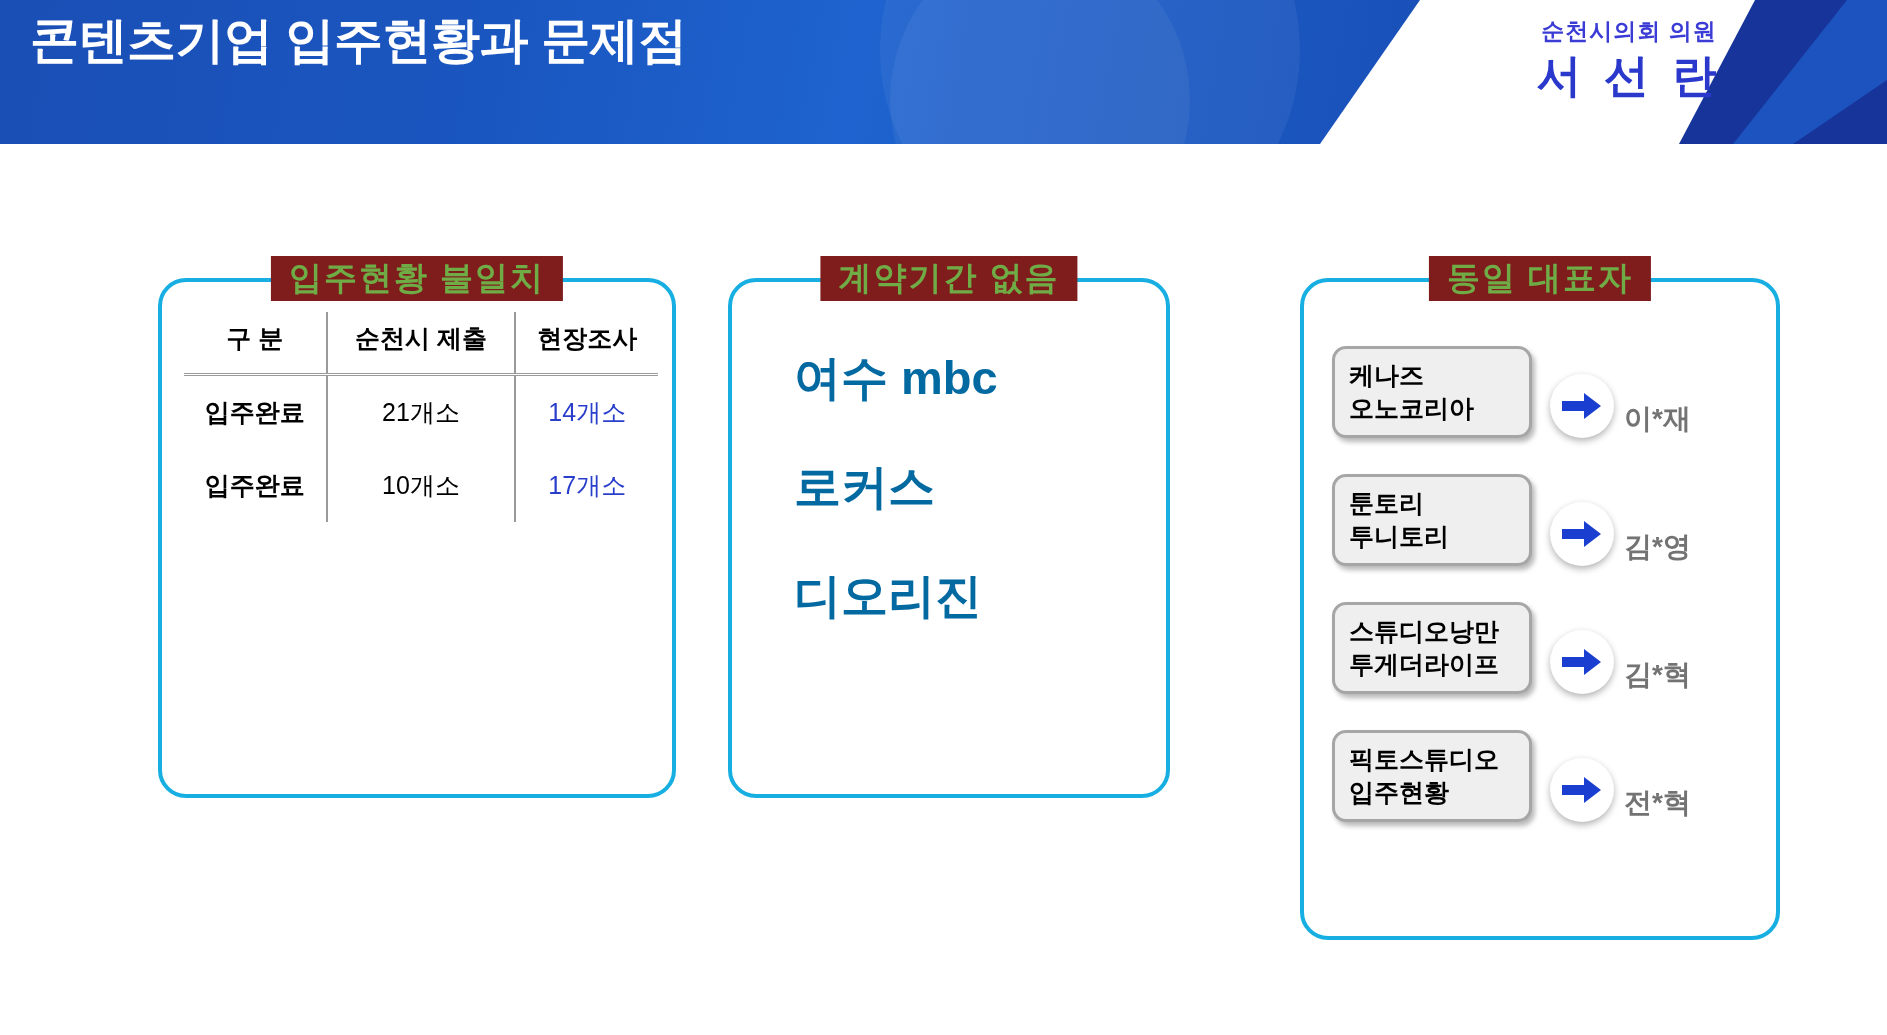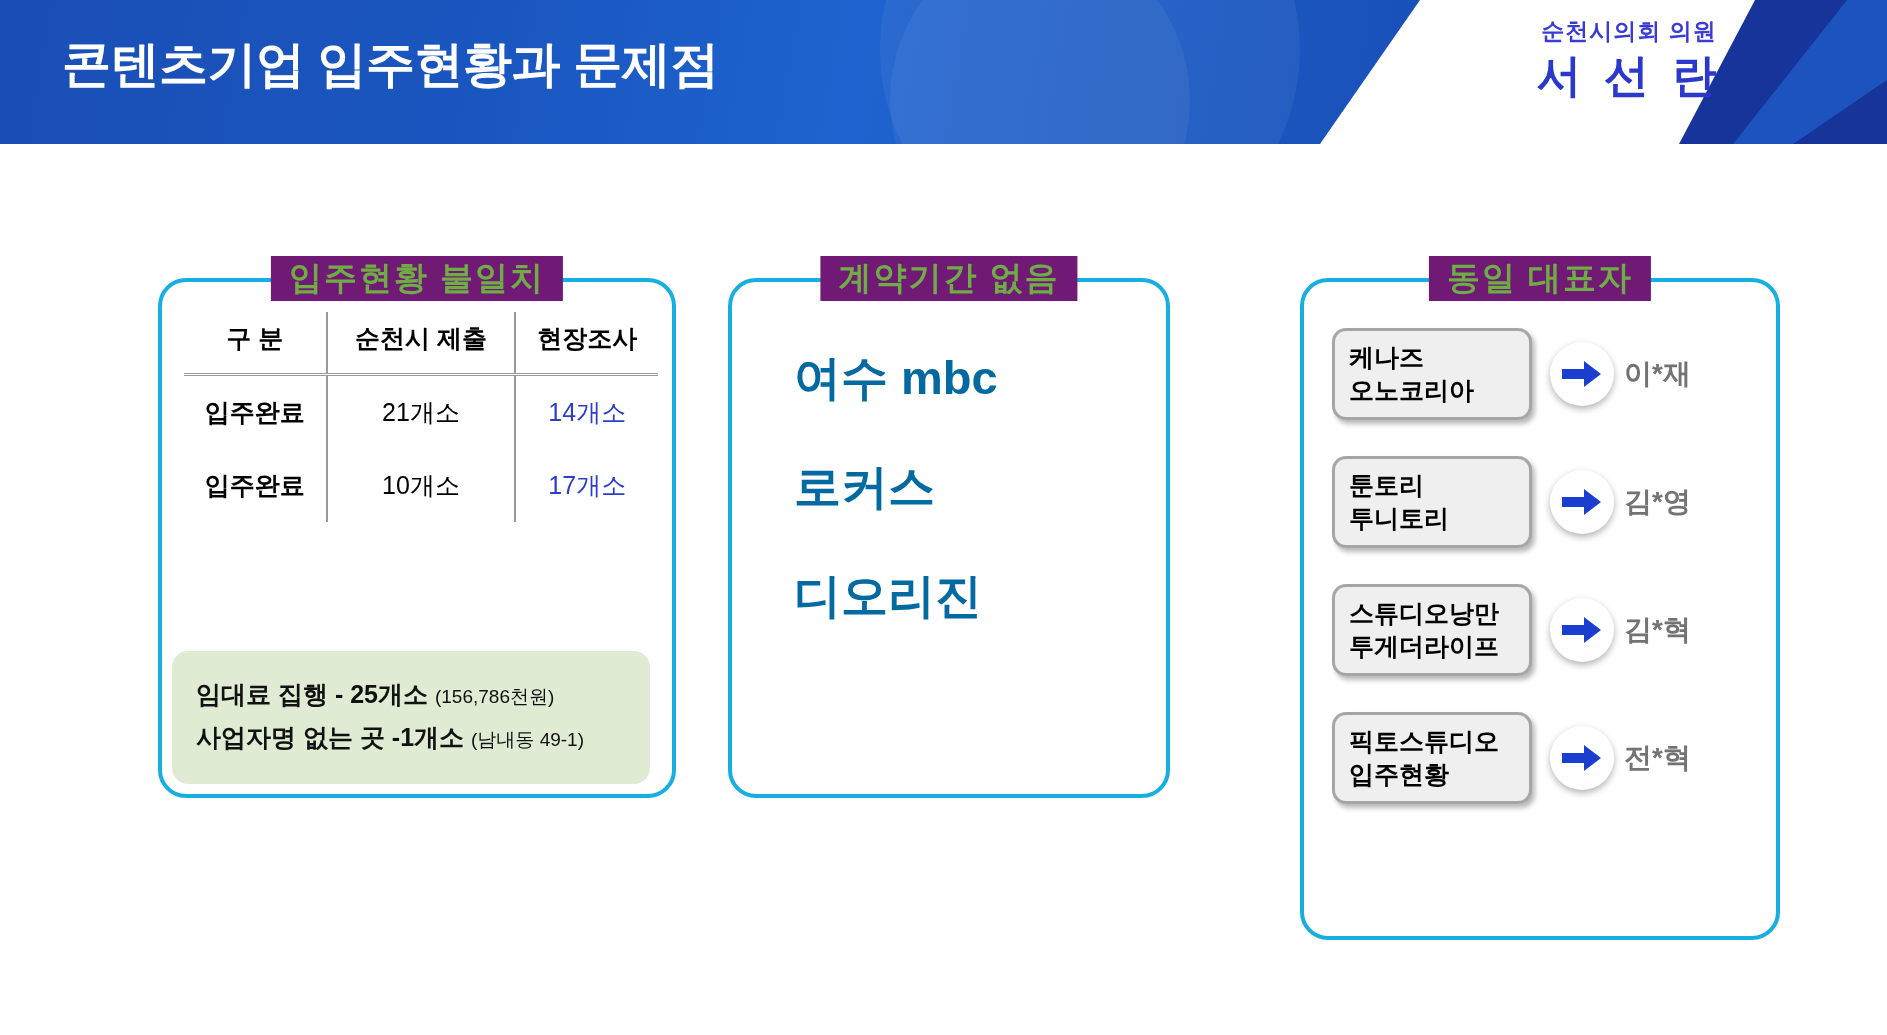--- a/index.html
+++ b/index.html
@@ -60,27 +60,26 @@
     position: absolute;
     right: 0; top: 0;
     width: 190px;
     height: 144px;
     background: #1f59c4;
     clip-path: polygon(150px 0, 190px 0, 190px 80px, 96px 144px, 36px 144px);
     opacity: .85;
   }
   .header-title {
     position: absolute;
-    left: 30px; top: 32px;
+    left: 30px; top: 8px;
     color: #ffffff;
     font-size: 49px;
     font-weight: 700;
     letter-spacing: -0.5px;
     white-space: nowrap;
-    margin-left: 32px;
   }
   .header-member {
     position: absolute;
     right: 108px; top: 18px;
     width: 300px;
     text-align: center;
   }
   .header-member-role {
     color: #3b3bd6;
     font-size: 23px;
@@ -103,21 +102,21 @@
     border: 4px solid #17AEE2;
     border-radius: 28px;
     background: #ffffff;
     box-sizing: border-box;
   }
   .panel-title {
     position: absolute;
     top: -26px;
     left: 50%;
     transform: translateX(-50%);
-    background: #701a75;
+    background: #7f1d1d;
     padding: 0 18px;
     color: #6FAC46;
     font-size: 33px;
     font-weight: 700;
     letter-spacing: 2px;
     white-space: nowrap;
   }
 
   
   #panel-occupancy {
@@ -196,21 +195,21 @@
     left: 1300px; top: 278px;
     width: 480px; height: 662px;
   }
   .rep-rows {
     position: absolute;
     left: 0; top: 28px;
     width: 100%;
   }
   .rep-row {
     display: flex;
-    align-items: center;
+    align-items: flex-end;
     height: 128px;
     padding-left: 28px;
   }
   .rep-box {
     background: #EFEFEF;
     border: 3px solid #A6A6A6;
     border-radius: 14px;
     box-shadow: 3px 4px 5px rgba(0,0,0,0.28);
     padding: 10px 14px;
     min-width: 200px;
@@ -274,30 +273,20 @@
         <td class="occ-col-sep highlight">14개소</td>
       </tr>
       <tr>
         <td>입주완료</td>
         <td class="occ-col-sep num">10개소</td>
         <td class="occ-col-sep highlight">17개소</td>
       </tr>
     </tbody>
   </table>
 
-  <div class="occ-notes">
-    <div class="occ-note-line">
-      <span>임대료 집행 - 25개소</span>
-      <span class="occ-note-sub">(156,786천원)</span>
-    </div>
-    <div class="occ-note-line">
-      <span>사업자명 없는 곳 -1개소</span>
-      <span class="occ-note-sub">(남내동 49-1)</span>
-    </div>
-  </div>
 </div>
 
 <div class="panel" id="panel-contract">
   <div class="panel-title">계약기간 없음</div>
   <div class="contract-list">
     <div class="contract-item">여수 mbc</div>
     <div class="contract-item">로커스</div>
     <div class="contract-item">디오리진</div>
   </div>
 </div>

